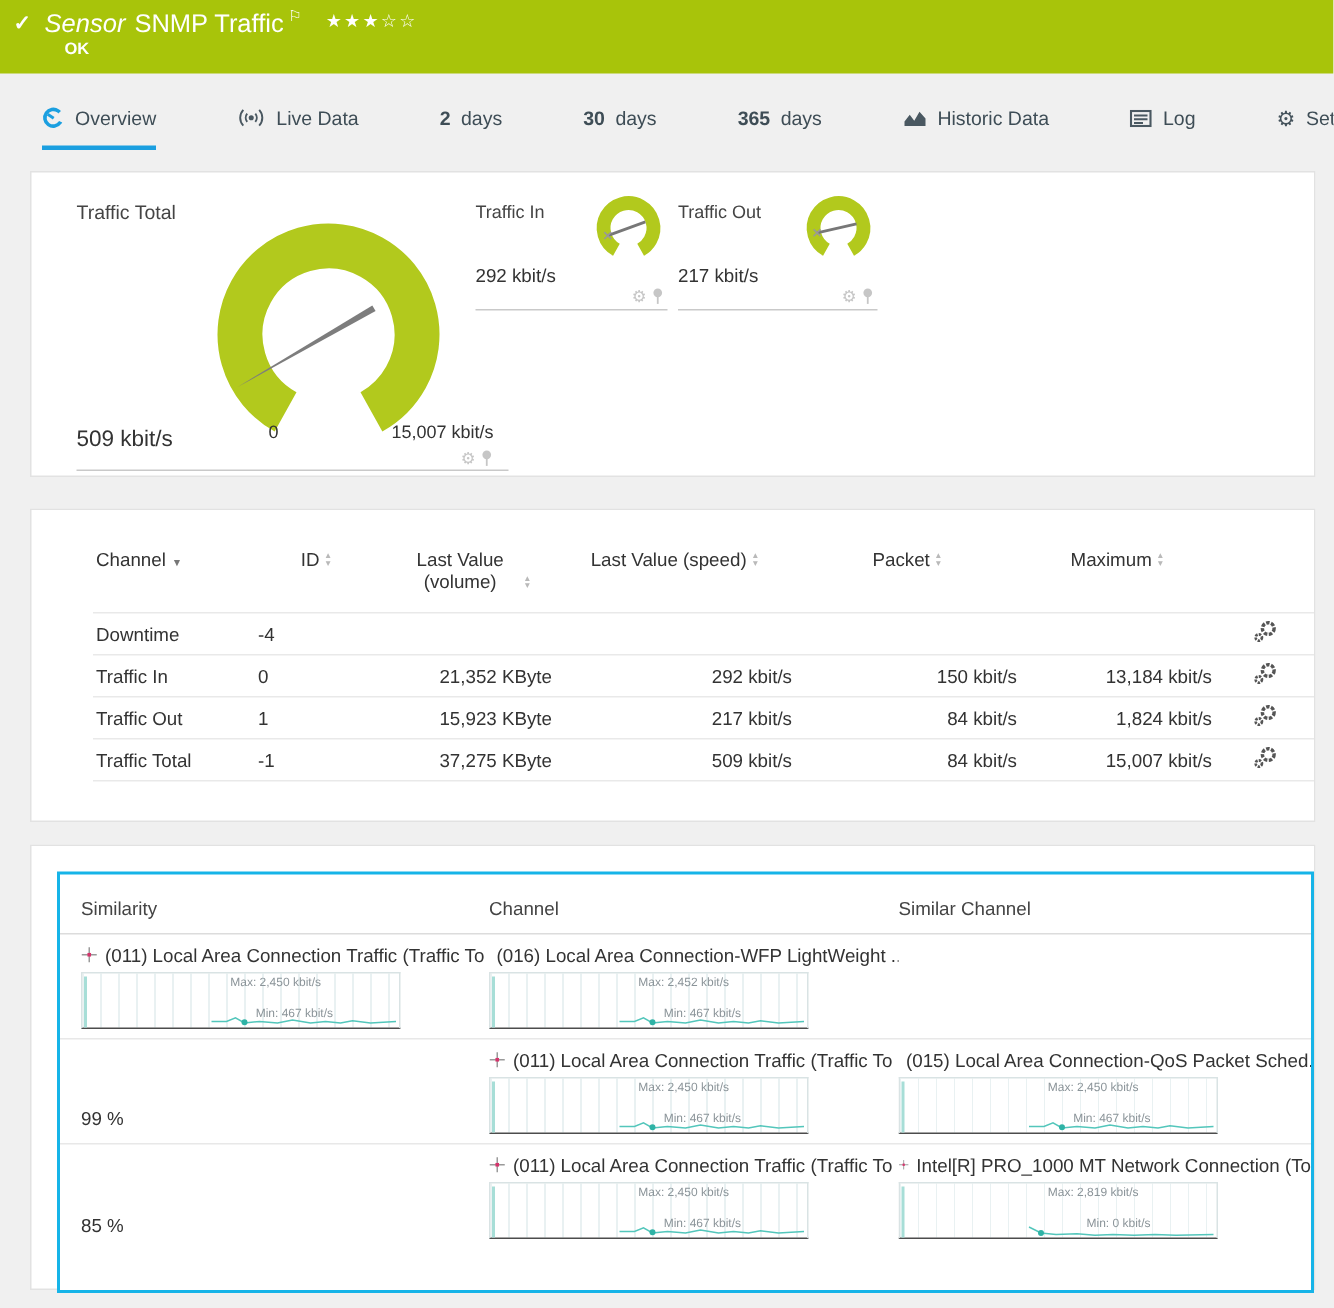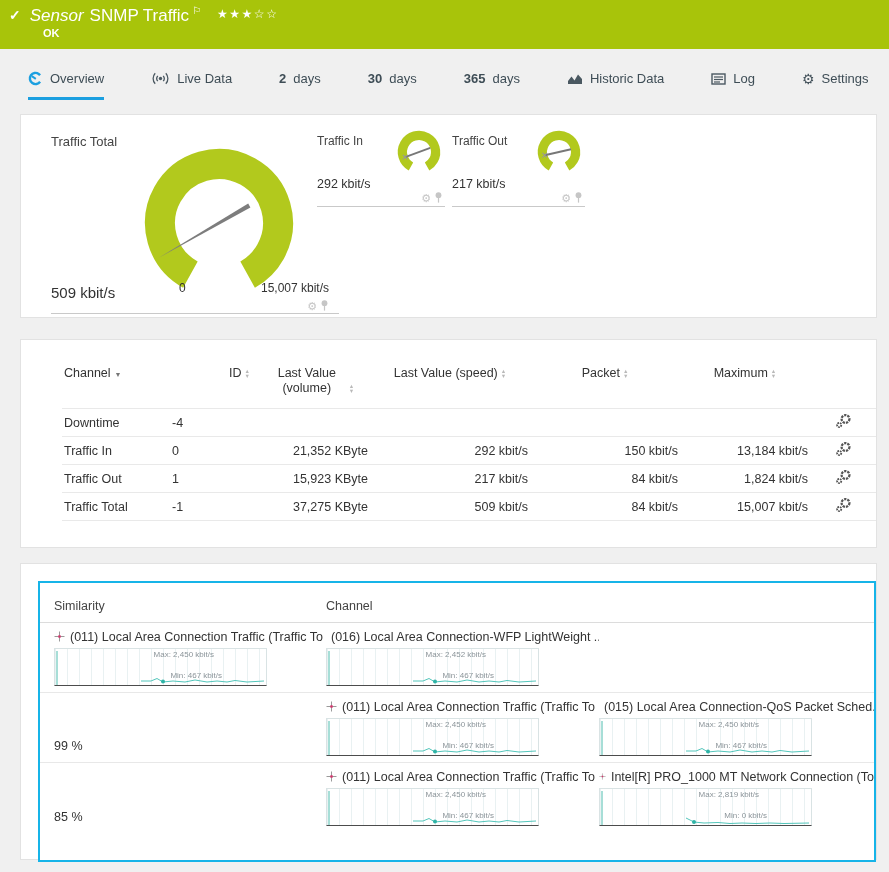--- a/index.html
+++ b/index.html
@@ -13,21 +13,21 @@
   .topbar { height:49px; background:#a8c40a; color:#fff; position:relative; }
   .topbar-row1 { position:absolute; left:9px; top:6px; display:flex; align-items:baseline; font-size:17px; line-height:20px; }
   .check-ic { font-size:14px; font-weight:bold; margin-right:9px; position:relative; top:-1px; }
   .sensor-kind { font-style:italic; margin-right:6px; }
   .sensor-title { font-weight:normal; }
   .flag-ic { font-size:10px; position:relative; top:-7px; margin-left:3px; }
   .stars { font-size:12px; margin-left:16px; letter-spacing:1.5px; position:relative; top:-3px; }
   .ok-badge { position:absolute; left:43px; top:27px; font-size:11px; font-weight:bold; }
 
   
-  .tabs { display:flex; align-items:flex-end; padding-left:28px; height:51px; }
+  .tabs { display:flex; align-items:flex-end; padding-left:28px; height:51px;gap:7px; }
   .tab { display:flex; align-items:center; gap:7px; font-size:13px; color:#3e4d56;
          padding-bottom:14px; margin-right:47px; cursor:pointer; white-space:nowrap; }
   .tab.active { border-bottom:3px solid #1b9fe0; padding-bottom:11px; }
   .tab .num { font-weight:bold; }
   .tab svg { display:block; }
   .gearglyph { font-size:14px; color:#45535c; line-height:12px; }
 
   
   .panel { background:#fff; border:1px solid #e2e2e2; margin-left:20px; width:857px; position:relative;padding-left:11px; }
   .panel-gauges  { margin-top:14px; height:204px; }
@@ -53,21 +53,21 @@
   .gs-value { position:absolute; left:0; bottom:24px; font-size:12.5px; }
   .gs-icons { position:absolute; right:2px; bottom:12px; display:flex; align-items:center; gap:3px; }
   .gs-line { position:absolute; left:0; right:0; bottom:8px; border-top:1px solid #c9c9c9; }
 
   
   .ch-table-wrap { padding:16px 28px 0 30px; }
   table.ch { width:100%; border-collapse:collapse; font-size:12.5px; table-layout:fixed; }
   table.ch th { font-weight:normal; color:#333; padding:10px 2px 12px; vertical-align:top; line-height:15px; }
   table.ch td { border-top:1px solid #e9e9e9; padding:0 2px; height:28px; color:#333; }
   .col-channel { width:108px; text-align:left; }
-  .col-id      { width:82px;  text-align:right; }
+  .col-id      { width:82px;  text-align:center; }
   .col-vol     { width:118px; }
   .col-speed   { width:160px; }
   .col-min     { width:150px; }
   .col-max     { width:130px; }
   .col-set     { width:66px; }
   th.col-vol, th.col-speed, th.col-min, th.col-max { text-align:center; }
   th.col-vol .thw { display:inline-block; width:78px; }
   td.num { text-align:right; padding-right:14px; }
   td.set { text-align:center; }
   .sortpair { display:inline-flex; flex-direction:column; vertical-align:middle; margin-left:3px; line-height:4.5px; }
@@ -324,20 +324,21 @@
     </table>
   </div>
 </div>
 
 <div class="panel panel-similar">
   <div class="ss-box">
 
     <div class="ss-grid-head">
       <span>Similarity</span>
       <span>Channel</span>
+      <span>Similar Channel</span>
     </div>
 
     <div class="ss-row">
       <div class="ch-cell">
         <div class="ch-line">
           <svg width="11" height="11" viewBox="0 0 11 11">
             <line x1="5.5" y1="0.5" x2="5.5" y2="10.5" stroke="#9a9a9a" stroke-width="1"></line>
             <line x1="0.5" y1="5.5" x2="10.5" y2="5.5" stroke="#9a9a9a" stroke-width="1"></line>
             <rect x="4.3" y="4.3" width="2.4" height="2.4" fill="#d6336c"></rect>
           </svg>

